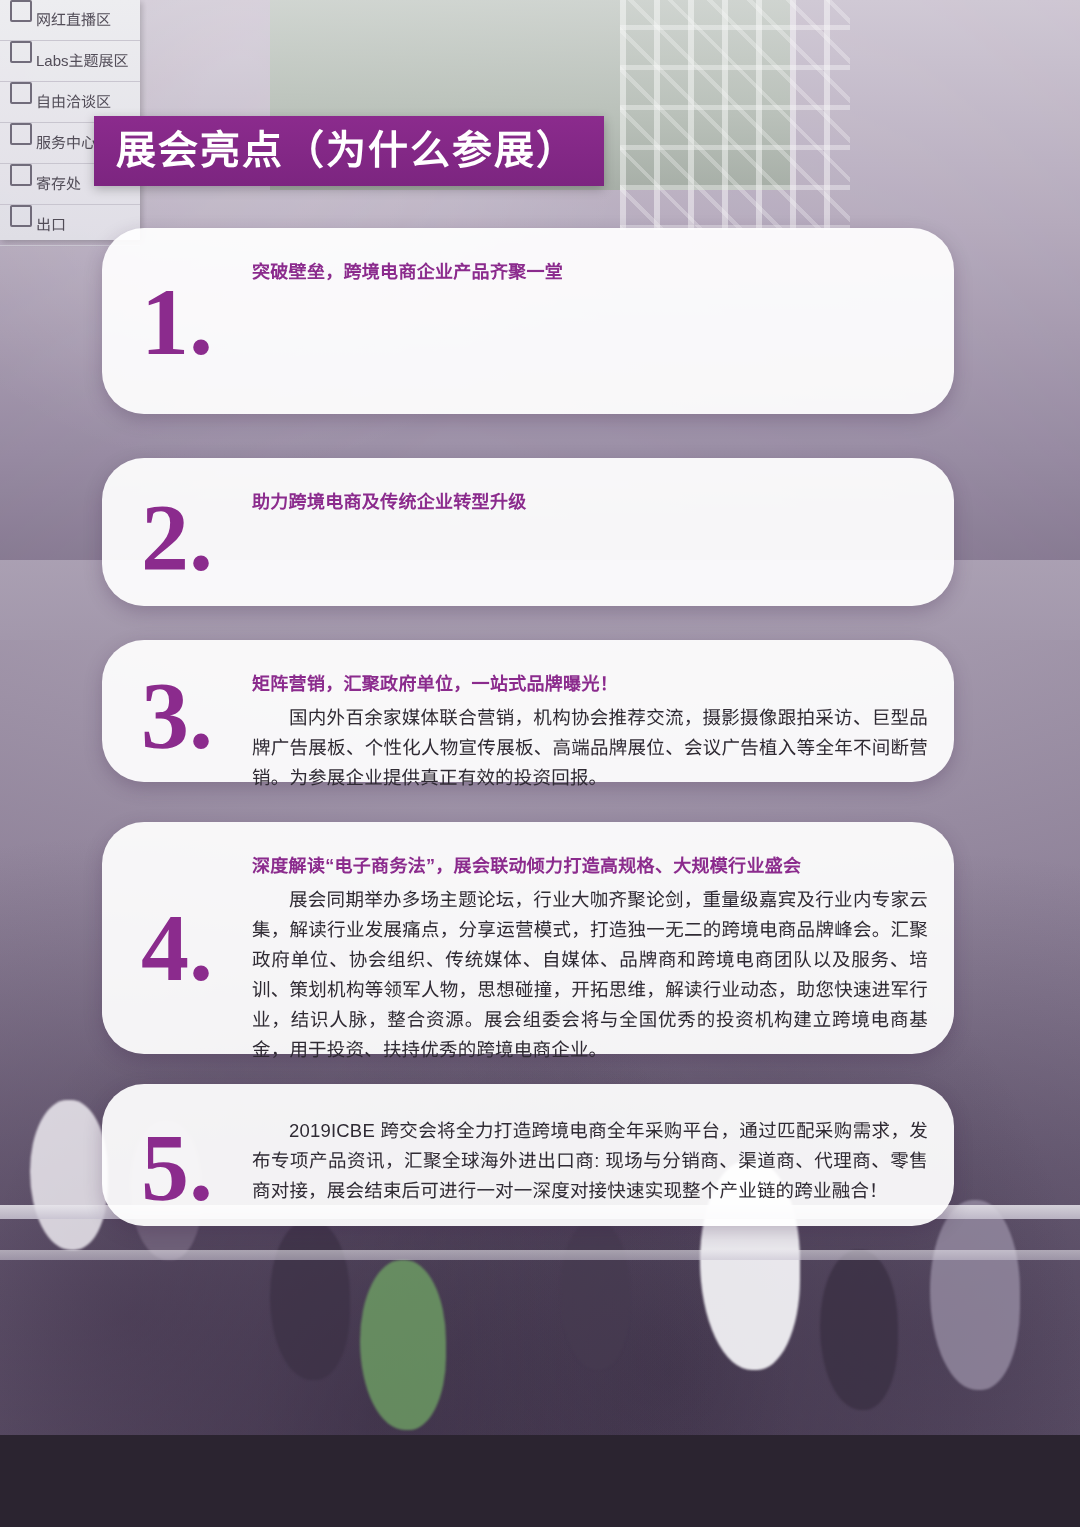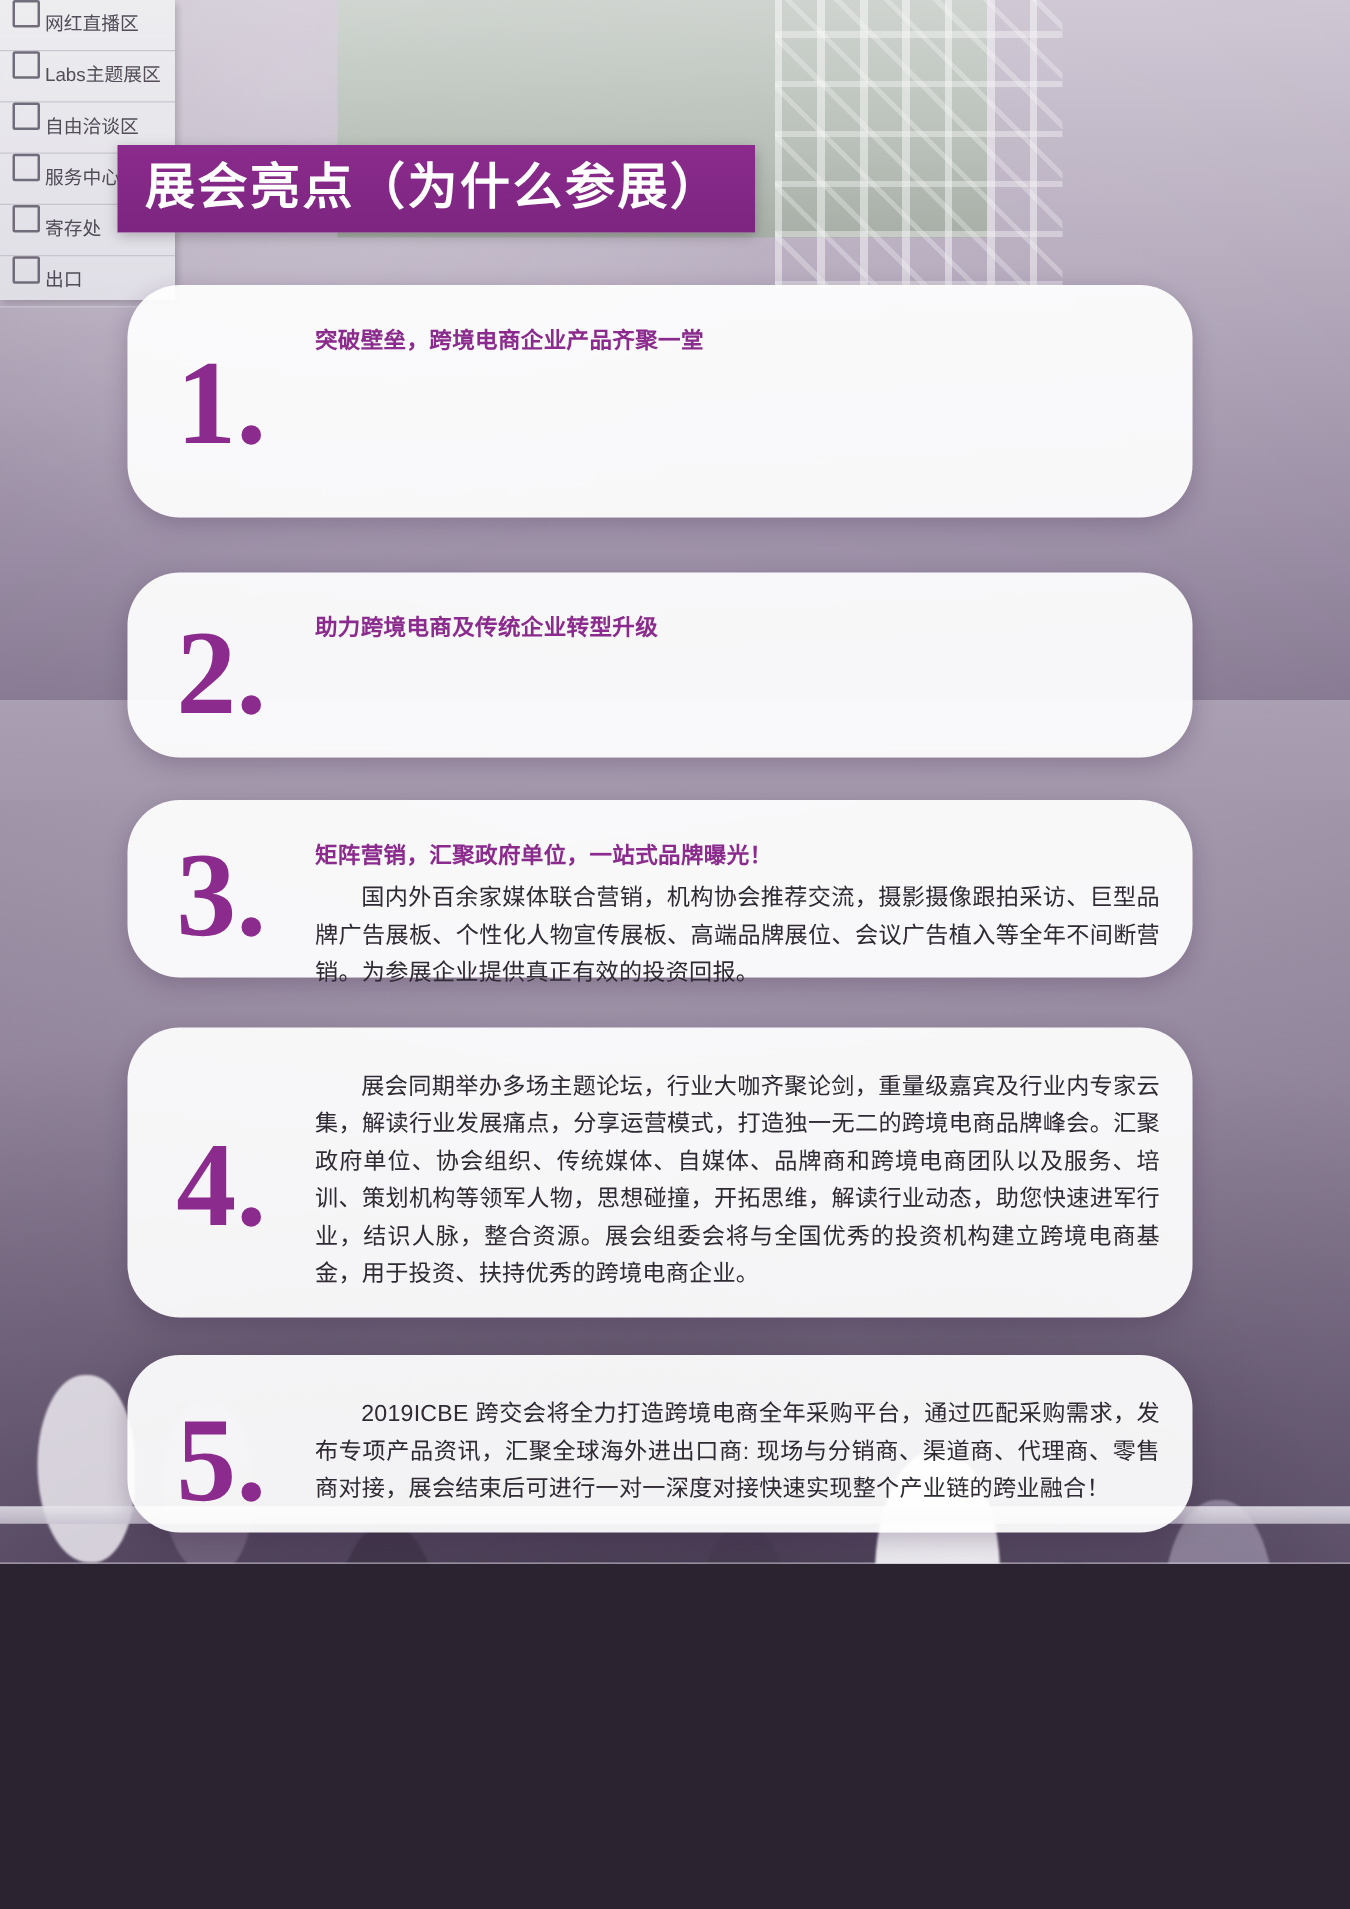--- a/index.html
+++ b/index.html
@@ -10,21 +10,21 @@
   body {
     width: 1080px;
     height: 1527px;
     overflow: hidden;
     font-family: "Liberation Sans", "DejaVu Sans", sans-serif;
   }
 
   #page {
     position: relative;
     width: 1080px;
-    height: 1251px;
+    height: 1435px;
     overflow: hidden;
   }
 
   
   .bg {
     position: absolute;
     inset: 0;
     background:
       linear-gradient(180deg, rgba(120,95,135,0.55) 0%, rgba(90,70,105,0.25) 28%, rgba(140,120,150,0.15) 55%, rgba(120,105,130,0.45) 100%),
       linear-gradient(90deg, #6d5a75 0%, #8d7f96 18%, #b9aec0 42%, #a598ad 62%, #8a7d95 85%, #6b5b74 100%);
@@ -264,20 +264,21 @@
     <div class="num">3.</div>
     <div class="body">
       <div class="headline">矩阵营销，汇聚政府单位，一站式品牌曝光！</div>
       <div class="para">国内外百余家媒体联合营销，机构协会推荐交流，摄影摄像跟拍采访、巨型品牌广告展板、个性化人物宣传展板、高端品牌展位、会议广告植入等全年不间断营销。为参展企业提供真正有效的投资回报。</div>
     </div>
   </div>
 
   <div class="card" id="card-4">
     <div class="num">4.</div>
     <div class="body">
+      <div class="headline">深度解读“电子商务法”，展会联动倾力打造高规格、大规模行业盛会</div>
       <div class="para">展会同期举办多场主题论坛，行业大咖齐聚论剑，重量级嘉宾及行业内专家云集，解读行业发展痛点，分享运营模式，打造独一无二的跨境电商品牌峰会。汇聚政府单位、协会组织、传统媒体、自媒体、品牌商和跨境电商团队以及服务、培训、策划机构等领军人物，思想碰撞，开拓思维，解读行业动态，助您快速进军行业，结识人脉，整合资源。展会组委会将与全国优秀的投资机构建立跨境电商基金，用于投资、扶持优秀的跨境电商企业。</div>
     </div>
   </div>
 
   <div class="card" id="card-5">
     <div class="num">5.</div>
     <div class="body">
       <div class="para">2019ICBE 跨交会将全力打造跨境电商全年采购平台，通过匹配采购需求，发布专项产品资讯，汇聚全球海外进出口商: 现场与分销商、渠道商、代理商、零售商对接，展会结束后可进行一对一深度对接快速实现整个产业链的跨业融合！</div>
     </div>
   </div>

